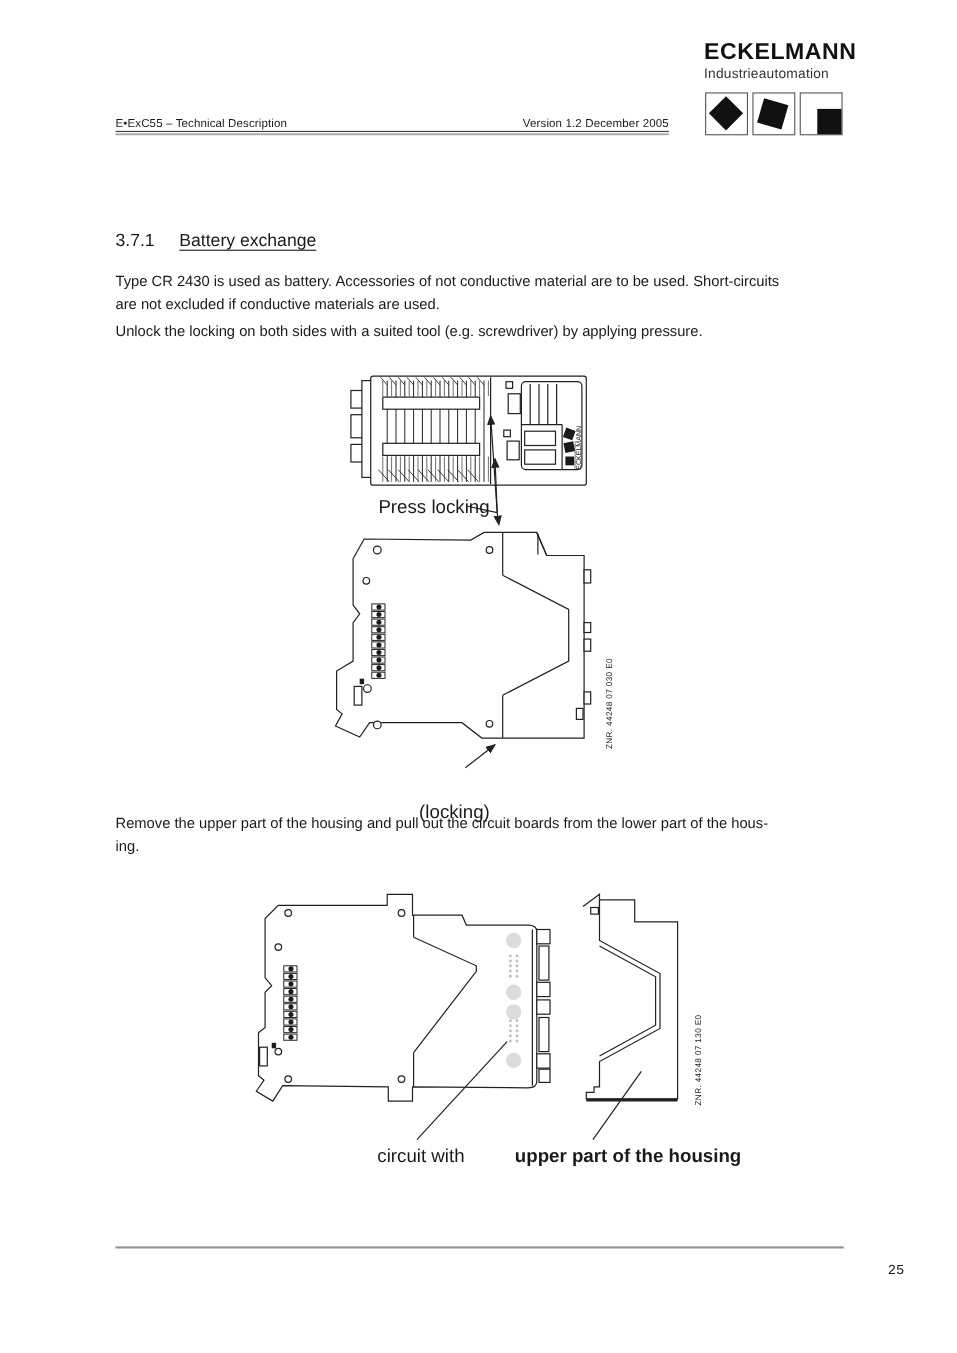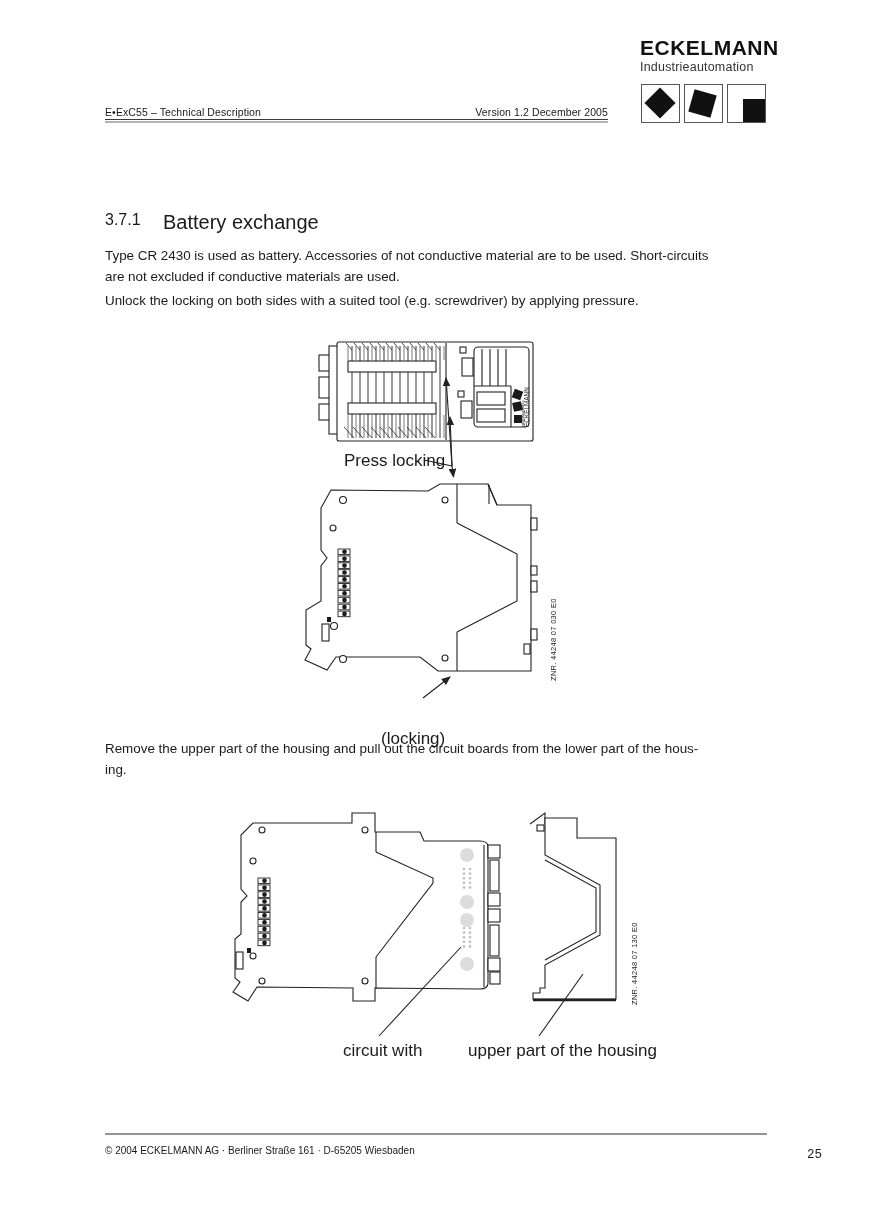--- a/index.html
+++ b/index.html
@@ -13,21 +13,21 @@
   .hdr-text{font-size:10.5px; letter-spacing:.1px;}
   .hdr-rule{height:1px; border-top:1px solid #3a3a3a; border-bottom:2px solid #b3b3b3;}
   
   .brand{font-size:21px; font-weight:bold; letter-spacing:.5px; color:#111;}
   .brand-sub{font-size:12.5px; color:#333; letter-spacing:.2px;}
   .logo-row{display:flex; gap:4px;}
   .logo-box{position:relative; width:39px; height:39px; border:1.5px solid #555; background:#fff; box-sizing:border-box;}
   .sq{position:absolute; background:#111;}
   
   .h-num{font-size:16px;}
-  .h-title{font-size:20px; text-underline-offset:3px;}
+  .h-title{font-size:16px; text-decoration:underline; text-underline-offset:3px;}
   .para{font-size:13.4px; line-height:21px; white-space:pre-line; width:668px;}
   
   .figlabel{font-size:17px; color:#1a1a1a; white-space:nowrap;}
   
   .ftr-rule{border-top:2.5px solid #949494;}
   .ftr-text{font-size:10px; line-height:15px; color:#1a1a1a;}
   .pageno{font-size:12.5px;}
   svg .ln{fill:#fff; stroke:#222; stroke-width:1.1;}
   svg .ln2{fill:none; stroke:#222; stroke-width:1.1;}
   svg text{font-family:"Liberation Sans", sans-serif; fill:#1a1a1a;}
@@ -302,19 +302,18 @@
       <polyline class="ln2" points="545,860 596,888 596,932 545,960"></polyline>
       <line x1="533" y1="1000" x2="616" y2="1000" stroke="#222" stroke-width="2.6"></line>
       <text transform="translate(637 1005) rotate(-90)" font-size="7.5" letter-spacing="0.3">ZNR. 44248 07 130 E0</text>
       <line x1="539" y1="1036" x2="583" y2="974" stroke="#222" stroke-width="1.1"></line>
     </g>
   </svg>
 
   <div class="abs figlabel" style="left:344px; top:451px;">Press locking</div>
   <div class="abs figlabel" style="left:381px; top:689px;margin-top:40px;">(locking)</div>
   <div class="abs figlabel" style="left:343px; top:1041px;">circuit with</div>
-  <div class="abs figlabel" style="left:468px; top:1041px;">upper part of the housing</div>
+  <div class="abs figlabel" style="left:468px; top:1041px;font-weight:bold;">upper part of the housing</div>
 
   <div class="abs ftr-rule" style="left:105px; top:1133px; width:662px;"></div>
-  <div class="abs ftr-text" style="left:105px; top:1143px;">© 2004 ECKELMANN AG · Berliner Straße 161 · D-65205 Wiesbaden</div>
   <div class="abs pageno" style="left:807px; top:1148px;font-family:Liberation Mono, monospace;">25</div>
 
 </div>
 
 </body></html>

